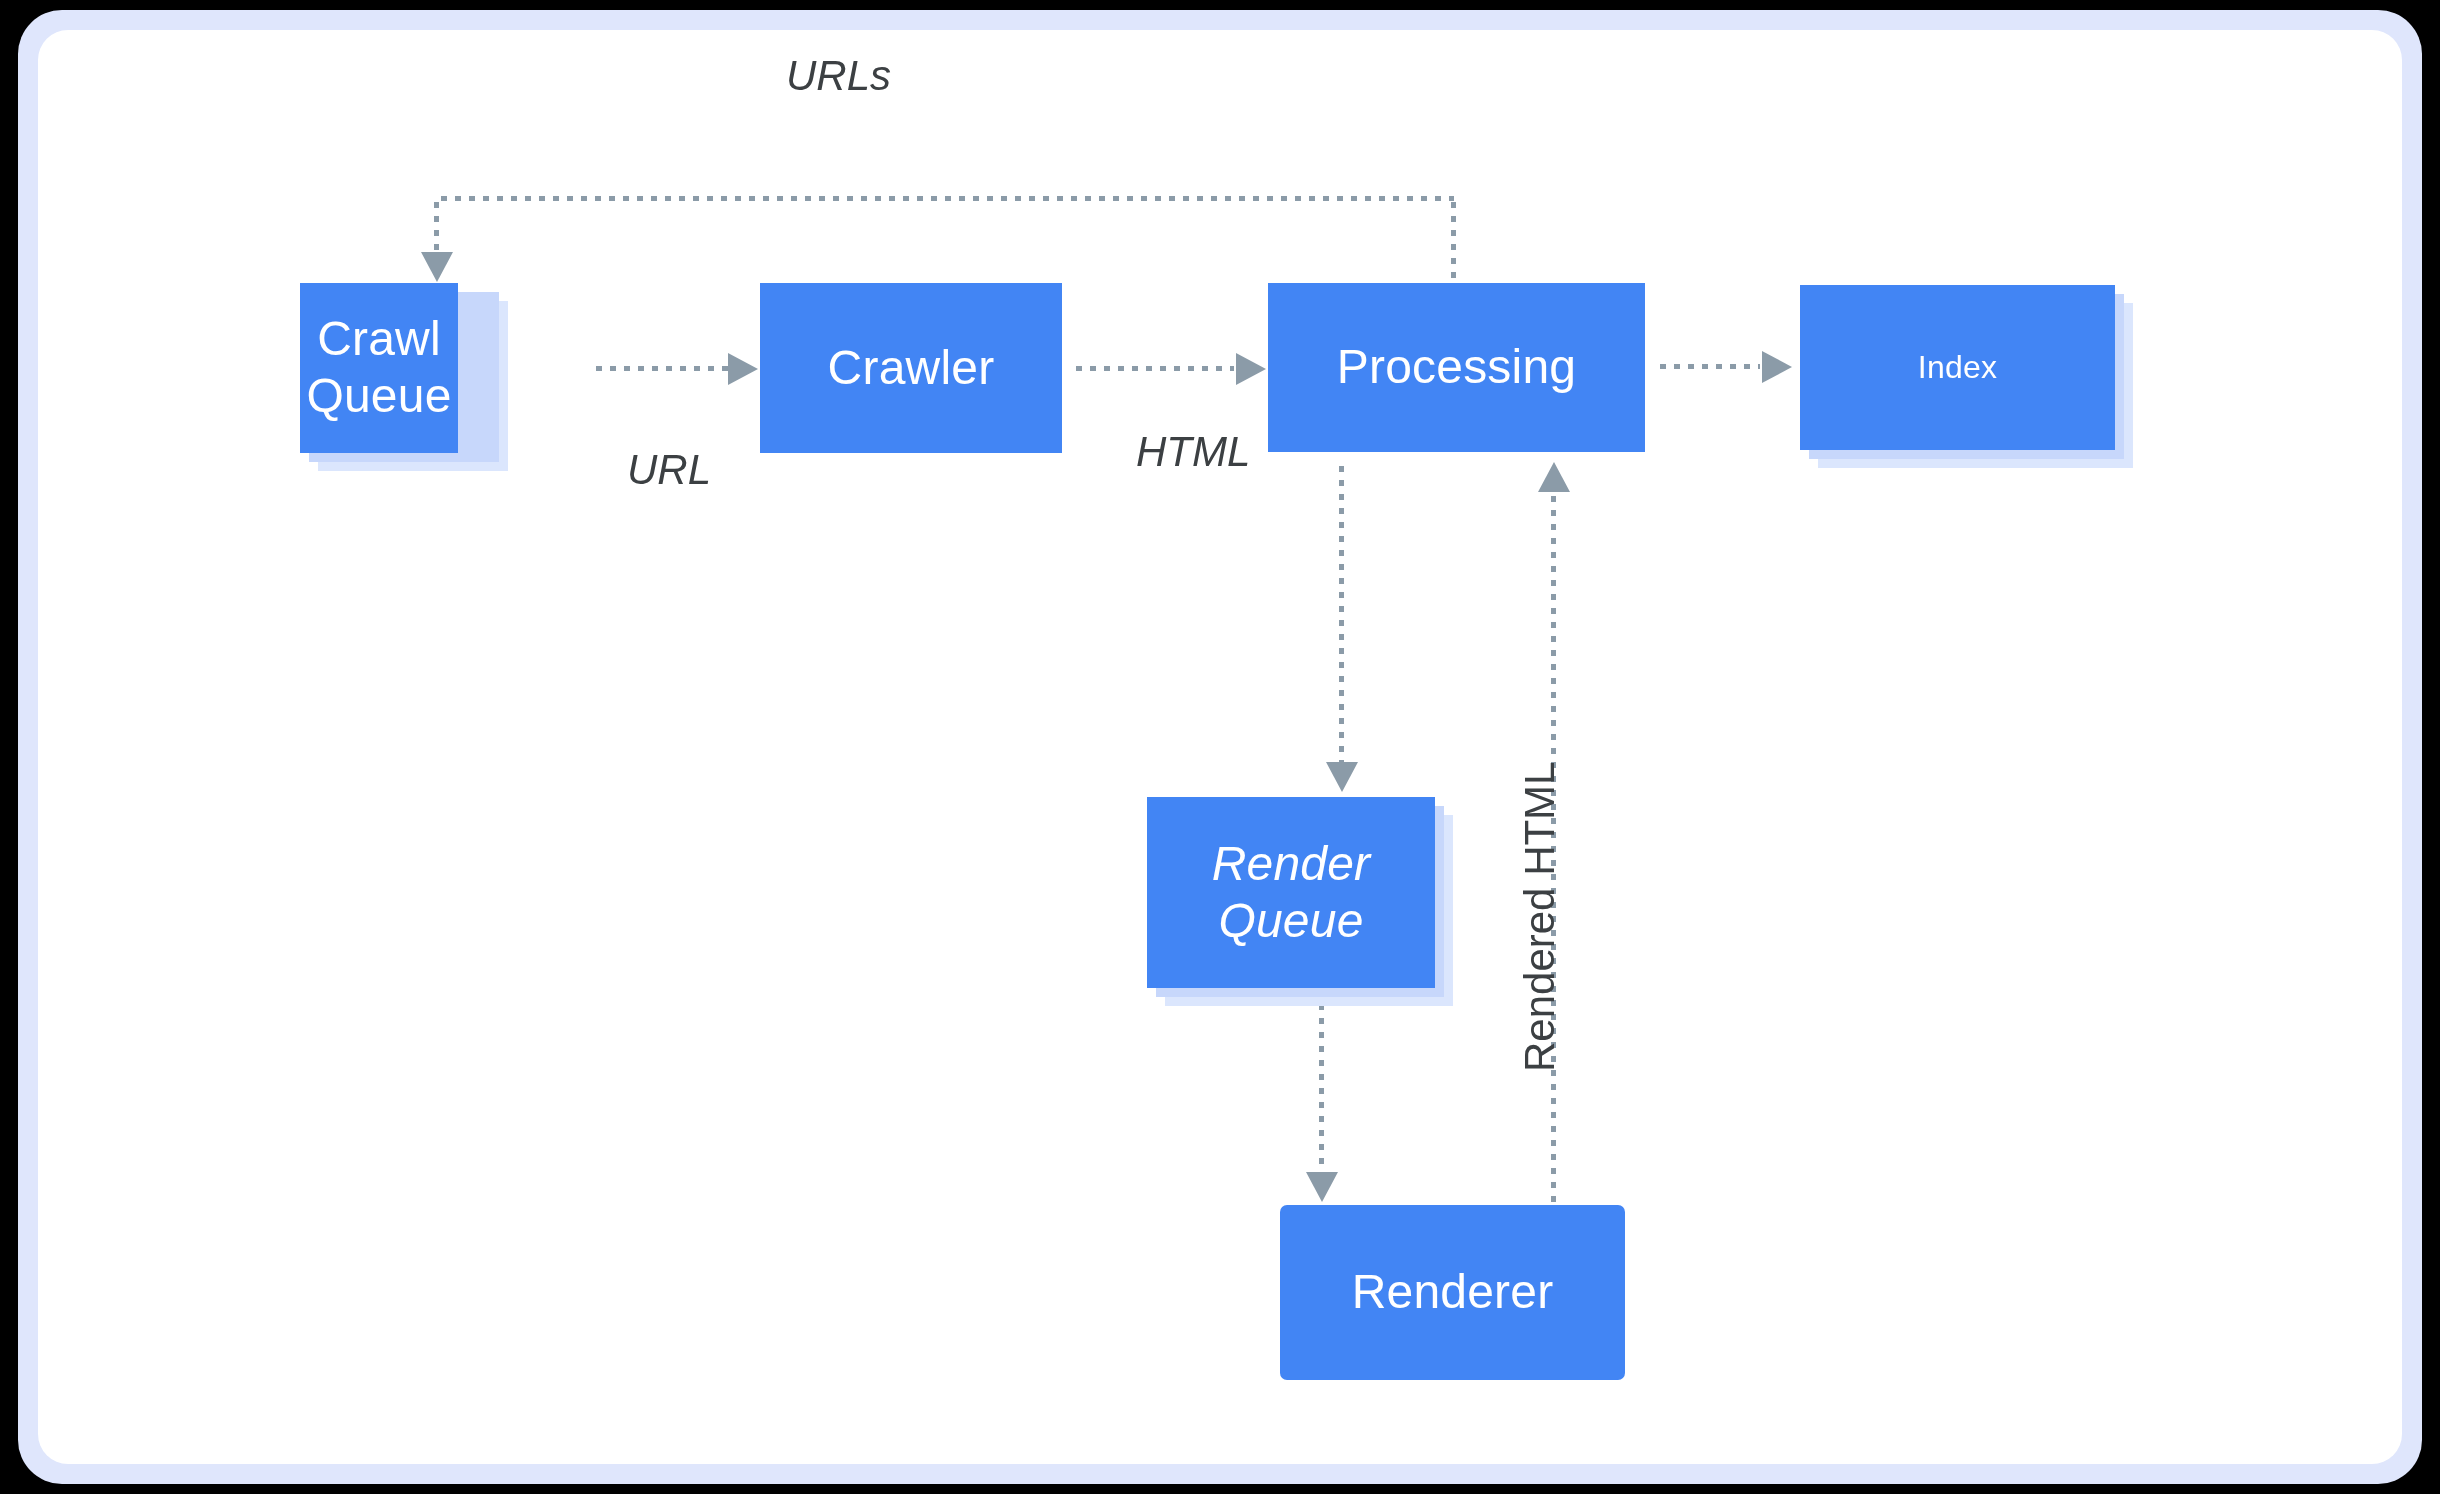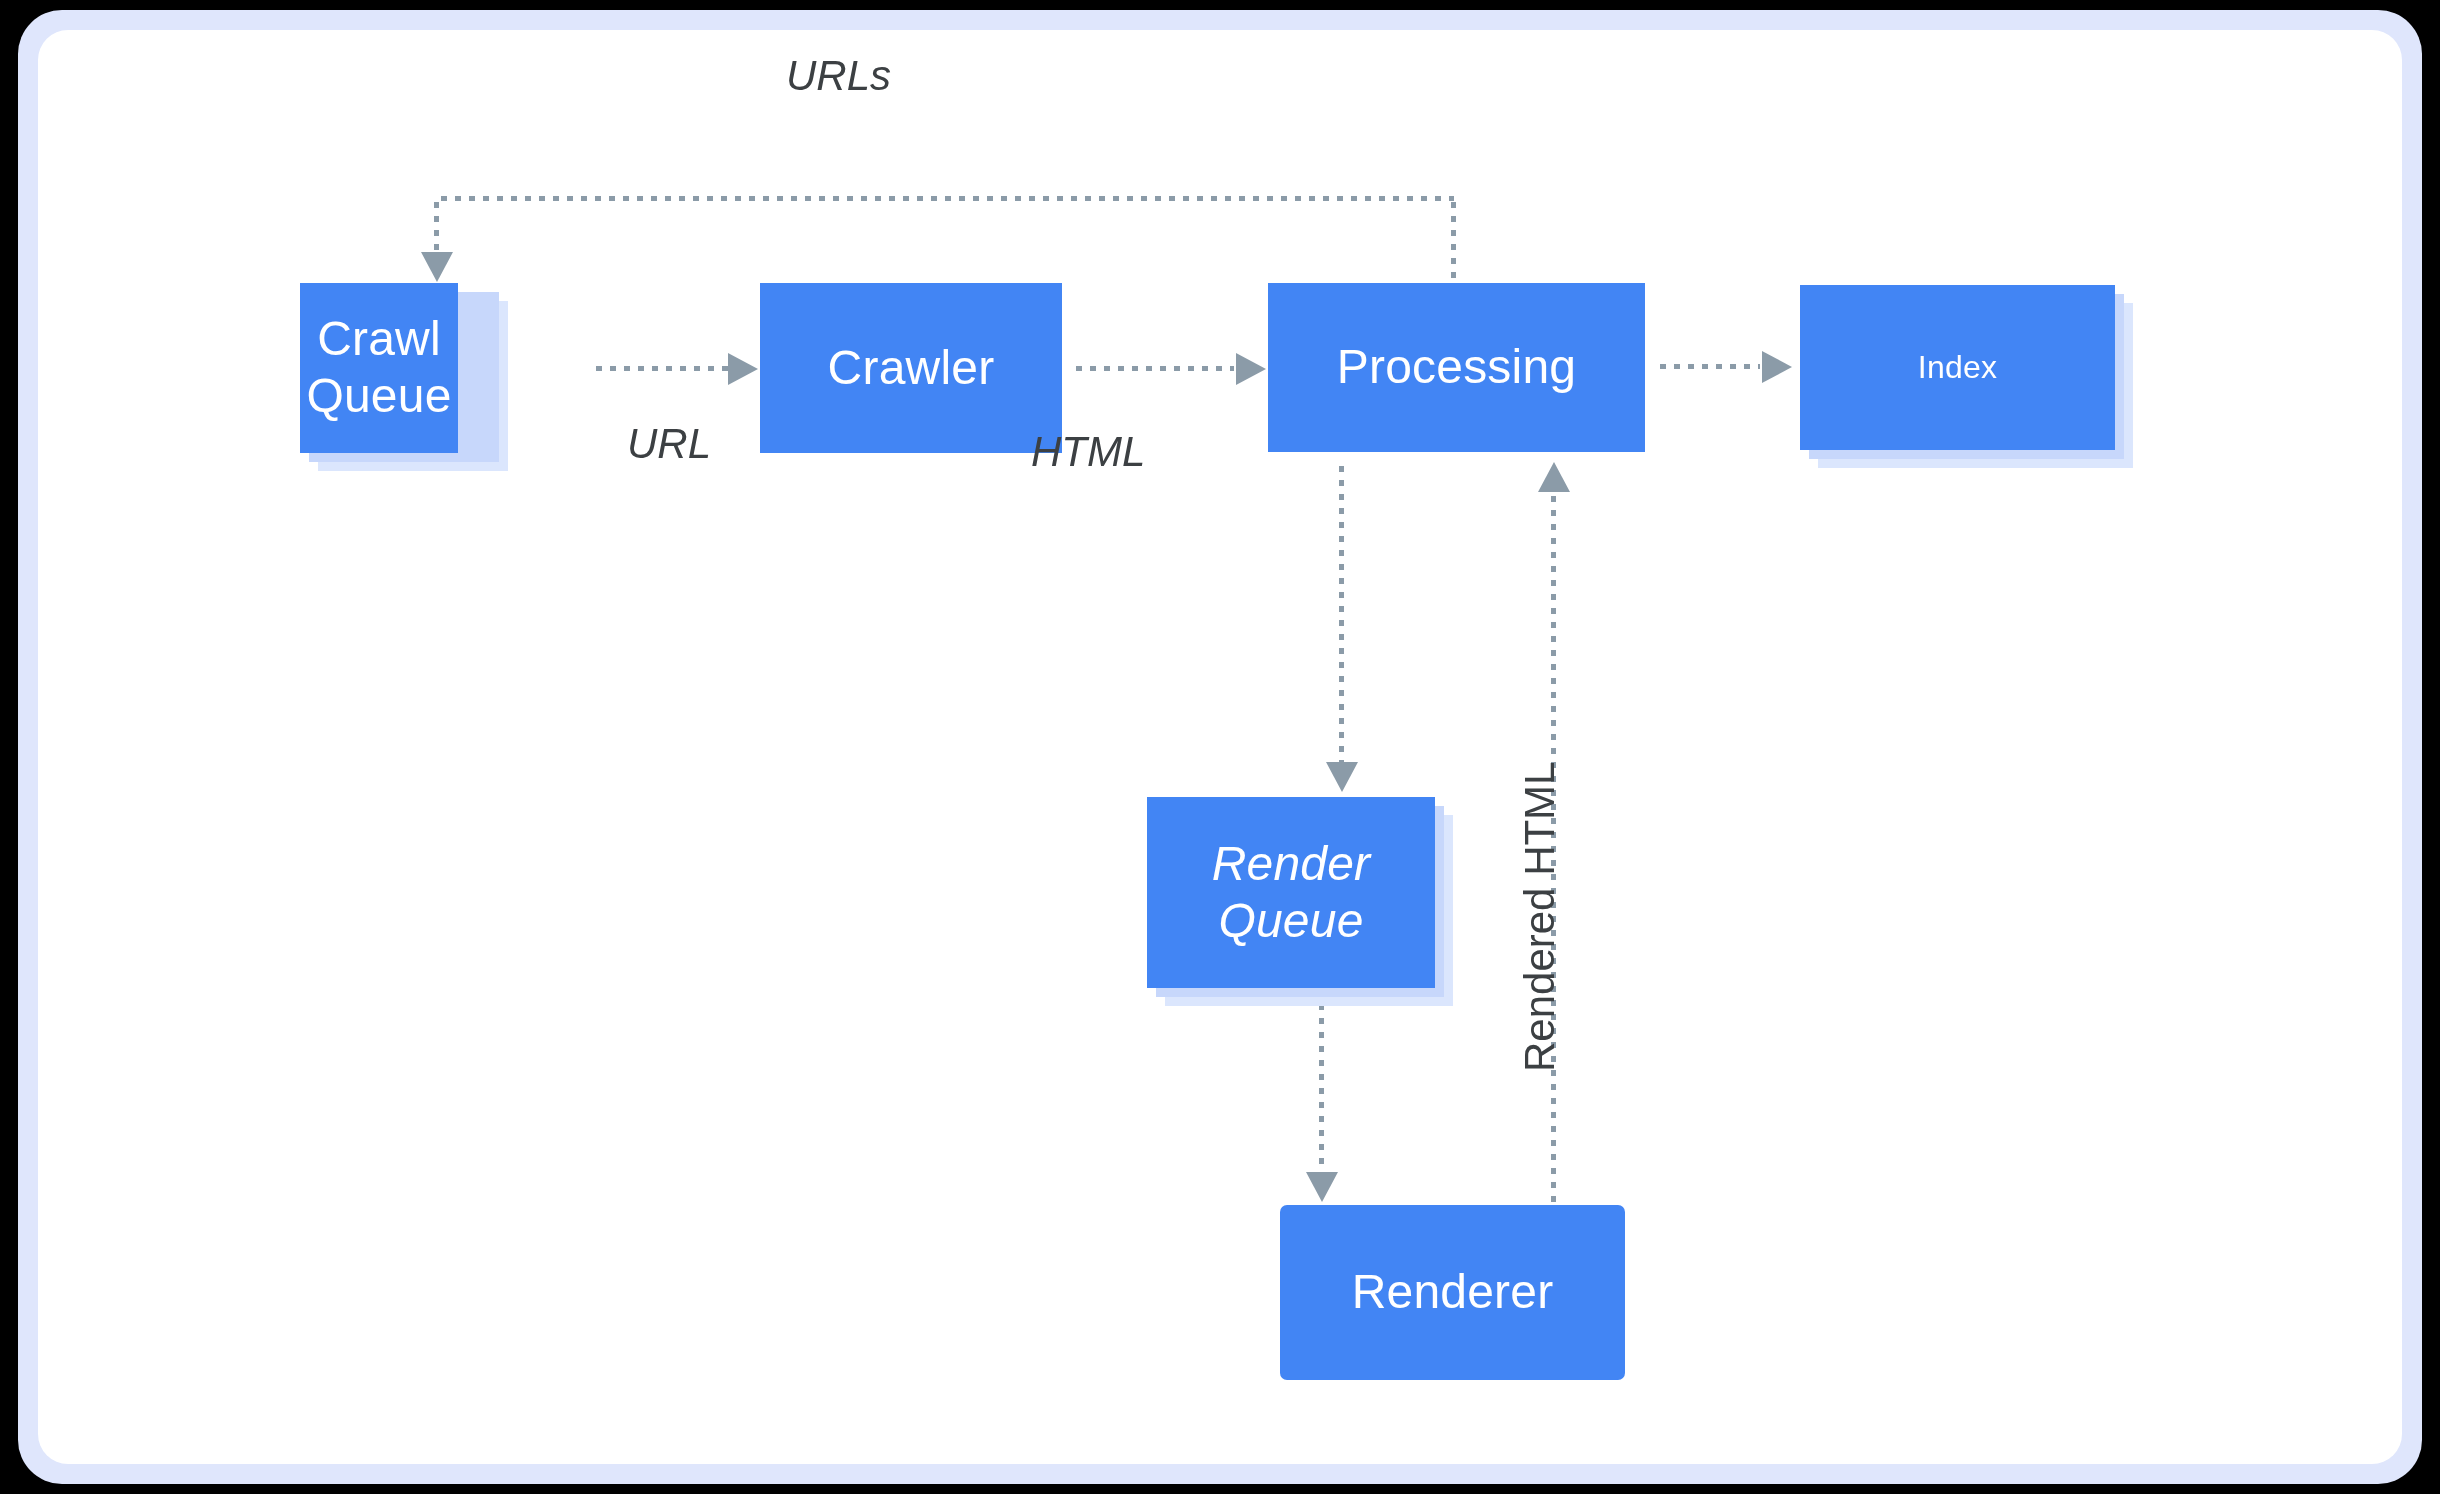--- a/index.html
+++ b/index.html
@@ -138,25 +138,25 @@
   <div id="stage">
 
     <div class="dot-v" style="left:1451px; top:198px; height:88px;"></div>
     <div class="dot-h" style="left:437px; top:196px; width:1017px;"></div>
     <div class="dot-v" style="left:434px; top:198px; height:58px;"></div>
     <div class="arrow arrow-down" style="left:421px; top:252px;"></div>
     <div class="edge-label" style="left:786px; top:52px;">URLs</div>
 
     <div class="dot-h" style="left:592px; top:366px; width:138px;"></div>
     <div class="arrow arrow-right" style="left:728px; top:353px;"></div>
-    <div class="edge-label" style="left:627px; top:420px;">URL</div>
+    <div class="edge-label" style="left:627px; top:446px;">URL</div>
 
     <div class="dot-h" style="left:1072px; top:366px; width:162px;"></div>
     <div class="arrow arrow-right" style="left:1236px; top:353px;"></div>
-    <div class="edge-label" style="left:1031px; top:428px;">HTML</div>
+    <div class="edge-label" style="left:1136px; top:428px;">HTML</div>
 
     <div class="dot-h" style="left:1656px; top:364px; width:104px;"></div>
     <div class="arrow arrow-right" style="left:1762px; top:351px;"></div>
 
     <div class="dot-v" style="left:1339px; top:462px; height:300px;"></div>
     <div class="arrow arrow-down" style="left:1326px; top:762px;"></div>
 
     <div class="dot-v" style="left:1319px; top:1000px; height:172px;"></div>
     <div class="arrow arrow-down" style="left:1306px; top:1172px;"></div>
 

